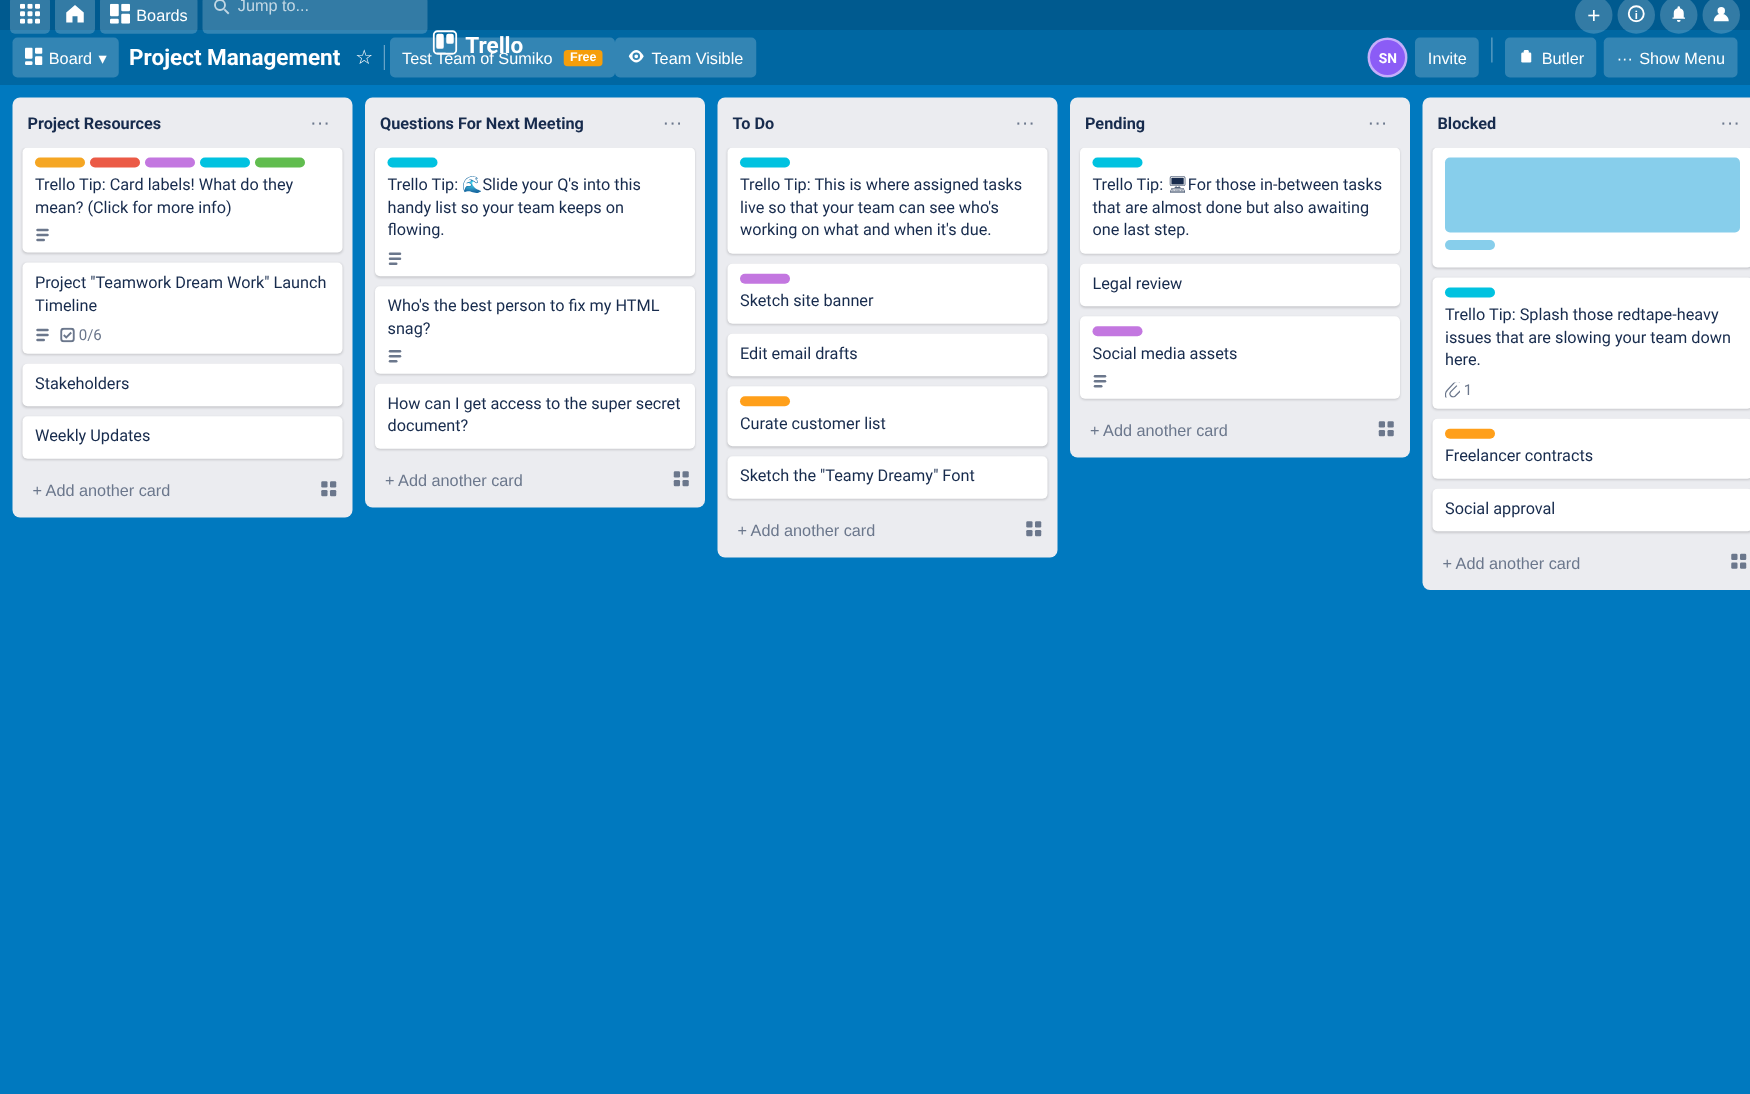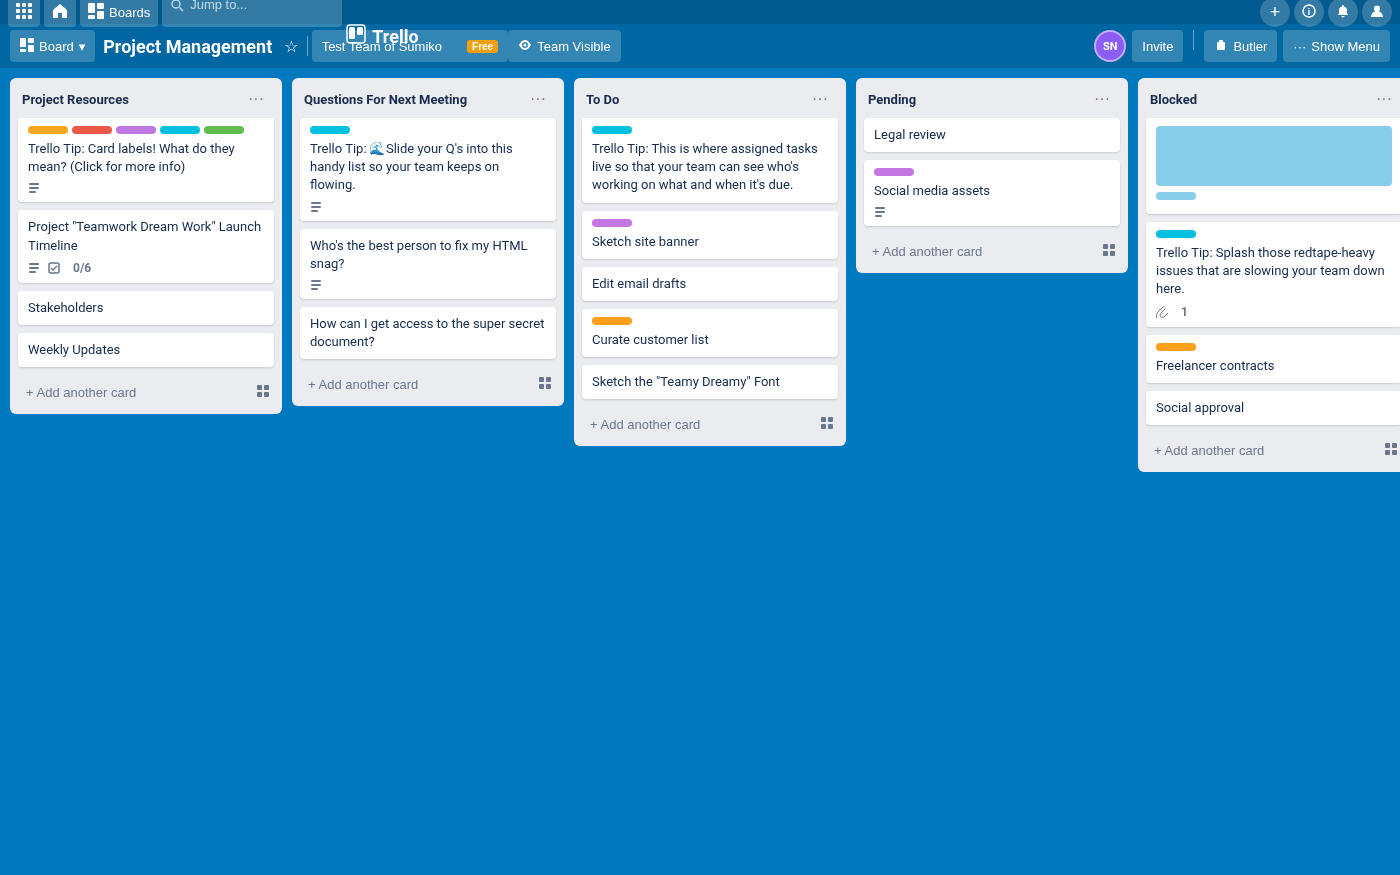--- a/index.html
+++ b/index.html
@@ -137,21 +137,21 @@
       cursor: pointer;
       border: 2px solid rgba(255,255,255,0.5);
     }
     .free-badge {
       background: #F59E0B;
       color: white;
       font-size: 10px;
       font-weight: 700;
       padding: 1px 5px;
       border-radius: 3px;
-      margin-left: 20px;
+      margin-left: 4px;
     }
 
     
     .board-content {
       padding: 10px 10px;
       display: flex;
       gap: 10px;
       align-items: flex-start;
       overflow-x: auto;
       height: calc(875px - 84px);
@@ -221,24 +221,23 @@
     }
     .card-footer {
       display: flex;
       align-items: center;
       gap: 8px;
       margin-top: 6px;
     }
     .card-badge {
       display: flex;
       align-items: center;
-      gap: 13px;
+      gap: 3px;
       font-size: 12px;
       color: #6B778C;
-      font-weight: bold;
     }
     .list-add-card {
       padding: 4px 8px 8px;
       display: flex;
       align-items: center;
       justify-content: space-between;
     }
     .add-card-btn {
       background: none;
       border: none;
@@ -561,20 +560,26 @@
           </svg></button>
       </div>
     </div>
     <div class="list">
       <div class="list-header">
         <span class="list-title">Pending</span>
         <button class="list-menu-btn">···</button>
       </div>
       <div class="list-cards">
         <div class="card">
+          <div class="card-label-strip">
+            <span class="label" style="background-color: rgb(0, 194, 224);"></span>
+          </div>
+          <div class="card-text">Trello Tip: 🖥For those in-between tasks that are almost done but also awaiting one last step.</div>
+        </div>
+        <div class="card">
           <div class="card-text">Legal review</div>
         </div>
         <div class="card">
           <div class="card-label-strip">
             <span class="label" style="background-color: rgb(195, 119, 224);"></span>
           </div>
           <div class="card-text">Social media assets</div>
           <div class="card-footer">
             <span class="card-badge">
               <svg width="12" height="12" viewBox="0 0 12 12" fill="#6B778C">

